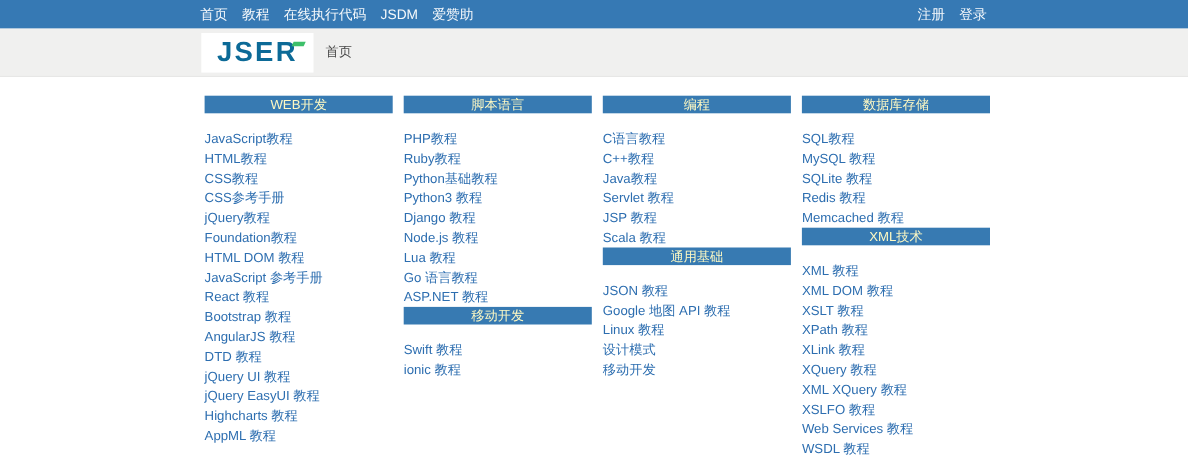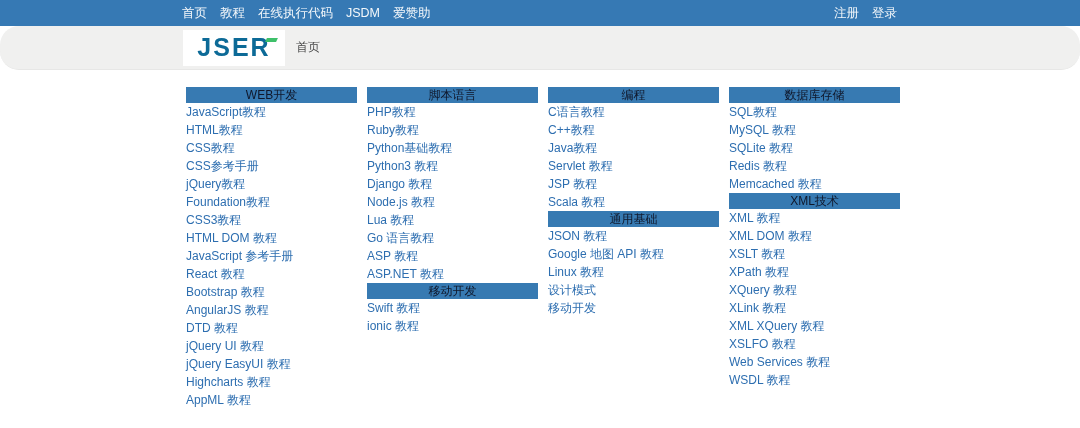--- a/index.html
+++ b/index.html
@@ -35,21 +35,20 @@
   .nav-group{display:flex;align-items:center;gap:13px;}
   .nav-group.right{text-align:right;}
   
   .header-strip{
     height:44px;
     background:var(--strip-bg);
     border-bottom:1px solid #e7e7e6;
     display:flex;
     align-items:center;
     padding:0 180px;
-    border-radius:19px;
   }
   .logo-box{
     background:#ffffff;
     width:102px;
     height:36px;
     margin-left:3px;
     display:flex;
     align-items:center;
     justify-content:center;
     position:relative;
@@ -84,30 +83,30 @@
   }
   .columns{
     display:flex;
     gap:10px;
     width:714px;
   }
   .column{flex:1;min-width:0;}
   .cat-header{
     height:16px;
     background:var(--cat-bg);
-    color:#0f172a;
+    color:#fef9c3;
     font-size:12px;
     display:flex;
     align-items:center;
     justify-content:center;
     line-height:1;
   }
   .link-list{
     list-style:none;
-    margin:0 0 0 0;
+    margin:14px 0 0 0;
   }
   .link-list li{
     height:18px;
     display:flex;
     align-items:center;
   }
   .link-list a{
     color:var(--link);
     text-decoration:none;
     font-size:12px;
@@ -156,23 +155,20 @@
           <li>
             <a href="#">CSS参考手册</a>
           </li>
           <li>
             <a href="#">jQuery教程</a>
           </li>
           <li>
             <a href="#">Foundation教程</a>
           </li>
           <li>
-            <a href="#">CSS3教程</a>
-          </li>
-          <li>
             <a href="#">HTML DOM 教程</a>
           </li>
           <li>
             <a href="#">JavaScript 参考手册</a>
           </li>
           <li>
             <a href="#">React 教程</a>
           </li>
           <li>
             <a href="#">Bootstrap 教程</a>
@@ -218,23 +214,20 @@
           <li>
             <a href="#">Node.js 教程</a>
           </li>
           <li>
             <a href="#">Lua 教程</a>
           </li>
           <li>
             <a href="#">Go 语言教程</a>
           </li>
           <li>
-            <a href="#">ASP 教程</a>
-          </li>
-          <li>
             <a href="#">ASP.NET 教程</a>
           </li>
         </ul>
         <div class="cat-header">移动开发</div>
         <ul class="link-list">
           <li>
             <a href="#">Swift 教程</a>
           </li>
           <li>
             <a href="#">ionic 教程</a>
@@ -309,24 +302,24 @@
           <li>
             <a href="#">XML DOM 教程</a>
           </li>
           <li>
             <a href="#">XSLT 教程</a>
           </li>
           <li>
             <a href="#">XPath 教程</a>
           </li>
           <li>
+            <a href="#">XLink 教程</a>
+          </li>
+          <li>
             <a href="#">XQuery 教程</a>
-          </li>
-          <li>
-            <a href="#">XLink 教程</a>
           </li>
           <li>
             <a href="#">XML XQuery 教程</a>
           </li>
           <li>
             <a href="#">XSLFO 教程</a>
           </li>
           <li>
             <a href="#">Web Services 教程</a>
           </li>

